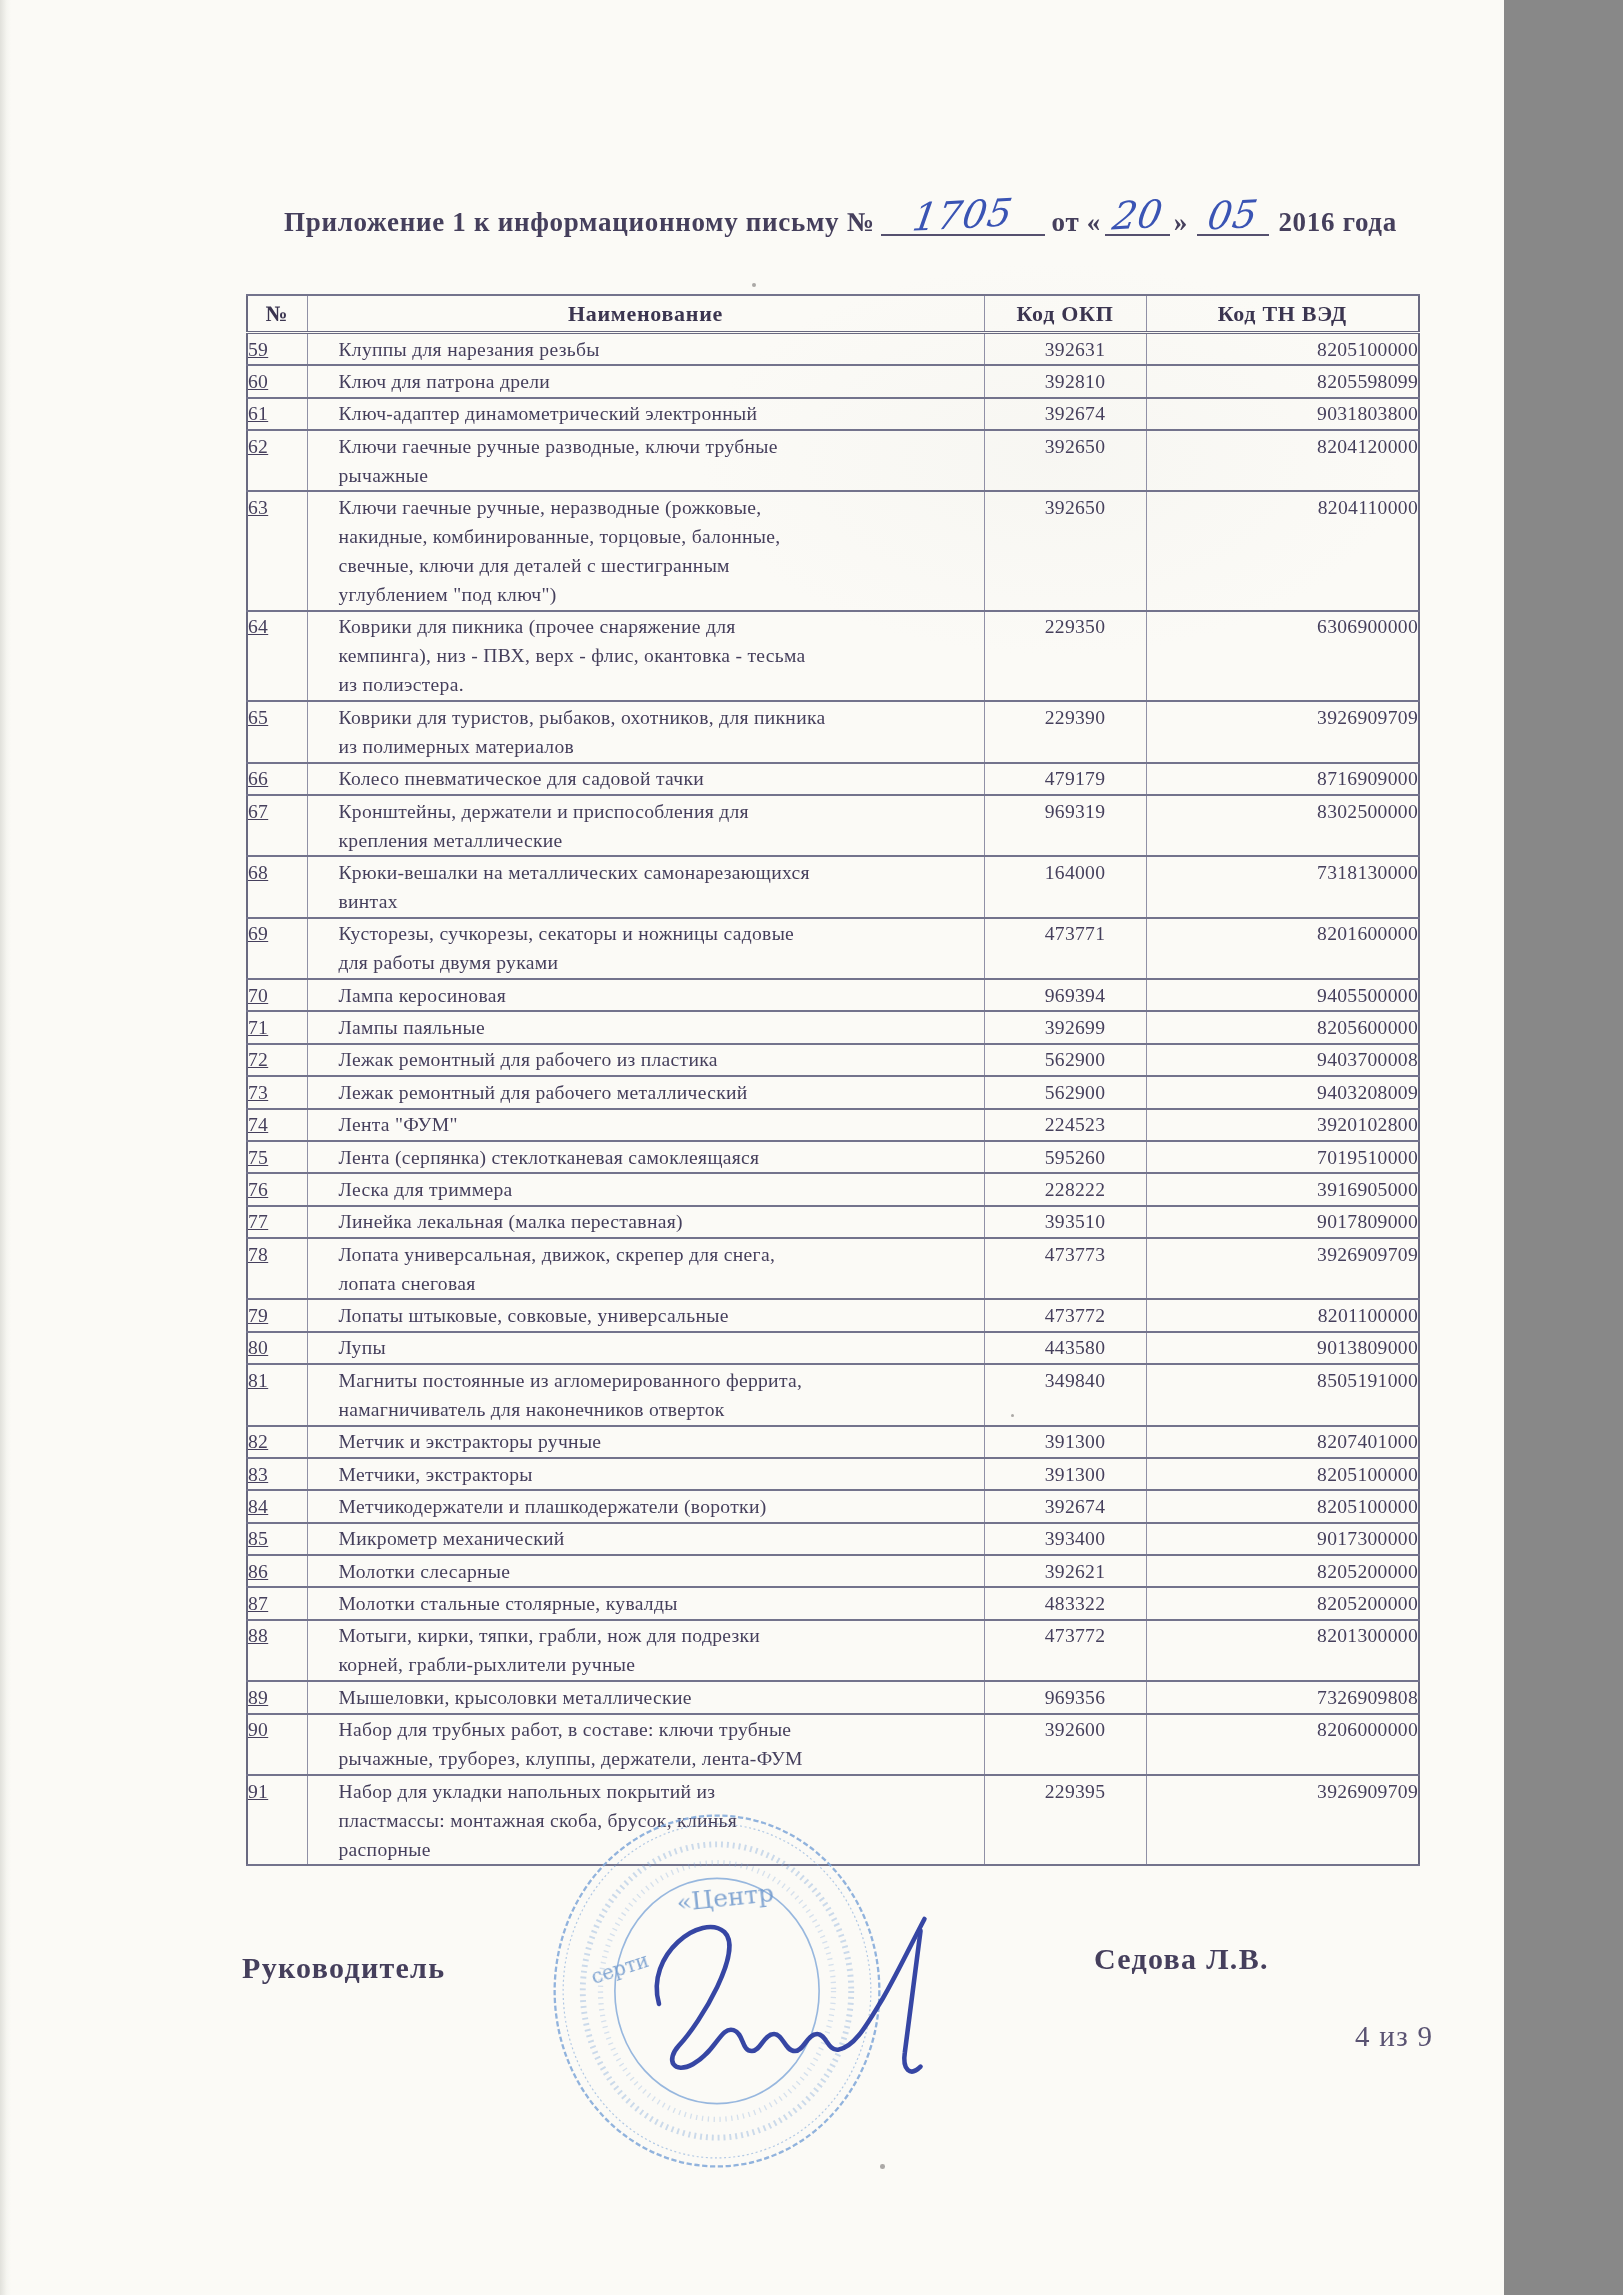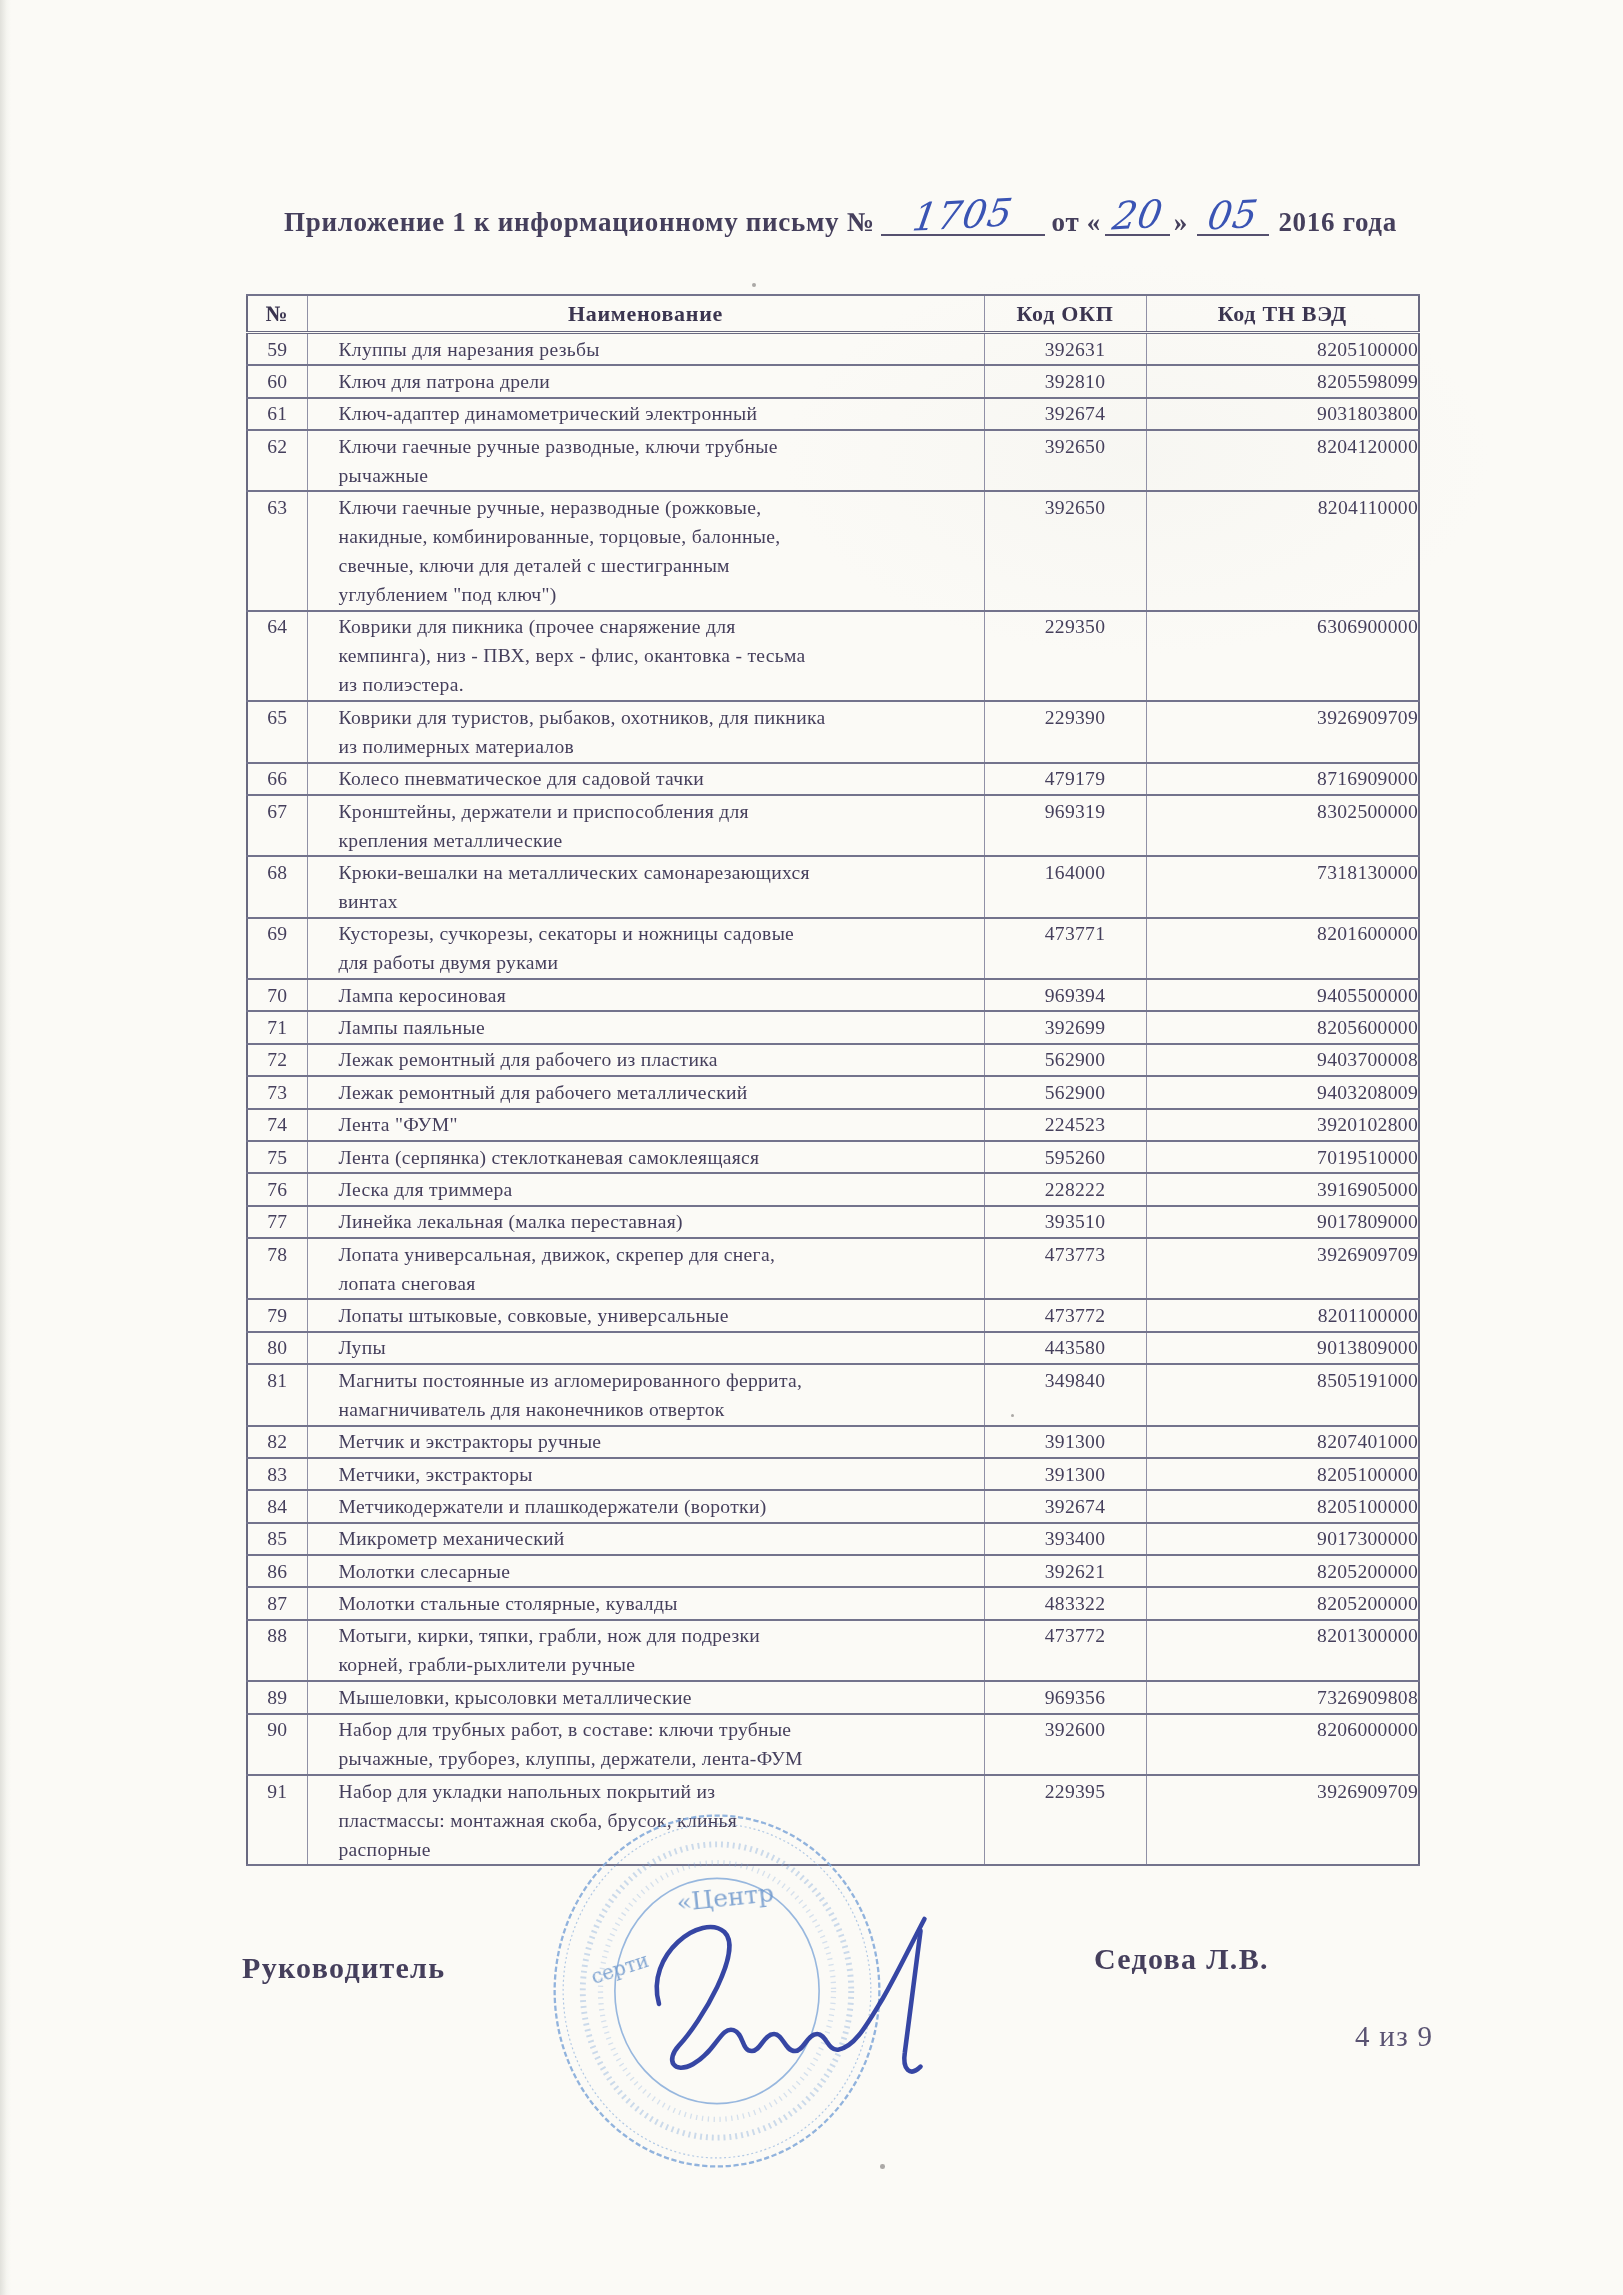--- a/index.html
+++ b/index.html
@@ -1,18 +1,18 @@
 <!DOCTYPE html>
 <html style="--ink-print: #453f5c; --ink-blue: #3a54b4; --line-h: #73738c; --line-v: #9090a6;font-size:10.5px"><head>
 <meta charset="utf-8">
 <style>
   html,body{margin:0;padding:0;background:#888;}
   .page{
     position:relative;
-    width:1623px;height:2295px;
+    width:1504px;height:2295px;
     background:
       radial-gradient(ellipse 589px 327px at 70% 20%, rgba(240,240,235,.35), transparent 60%),
       #fbfaf6;
     overflow:hidden;
     font-family:"Liberation Serif","DejaVu Serif",serif;
     color:var(--ink-print,#453f5c);
   }
   .scan-edge{
     position:absolute;left:0;top:0;width:10.5px;height:100%;
     background:linear-gradient(to right,#d8d8d2,#f3f3ee 60%,rgba(243,243,238,0));
@@ -58,21 +58,21 @@
   .doc th{
     font-size:22px;font-weight:bold;text-align:center;
     padding:3.3px 0 2.6px 0;line-height:29px;color:#3b3550;
     letter-spacing:0.7px;
   }
   .doc td{
     font-size:19.6px;line-height:29px;vertical-align:top;
     padding:0.7px 0 0.7px 0;letter-spacing:0.3px;
     color:var(--ink-print);
   }
-  .doc td.c-num{text-align:center;}
+  .doc td.c-num{text-align:left;text-decoration:underline;}
   .doc td.c-name{padding-left:31px;padding-right:6.5px;white-space:pre-line;}
   .doc td.c-okp{text-align:center;padding-left:20px;}
   .doc td.c-tnved{text-align:right;}
 
   
   .role-label{
     position:absolute;left:242px;top:1951px;
     font-size:30px;font-weight:bold;letter-spacing:1.3px;
   }
   .signer-name{

